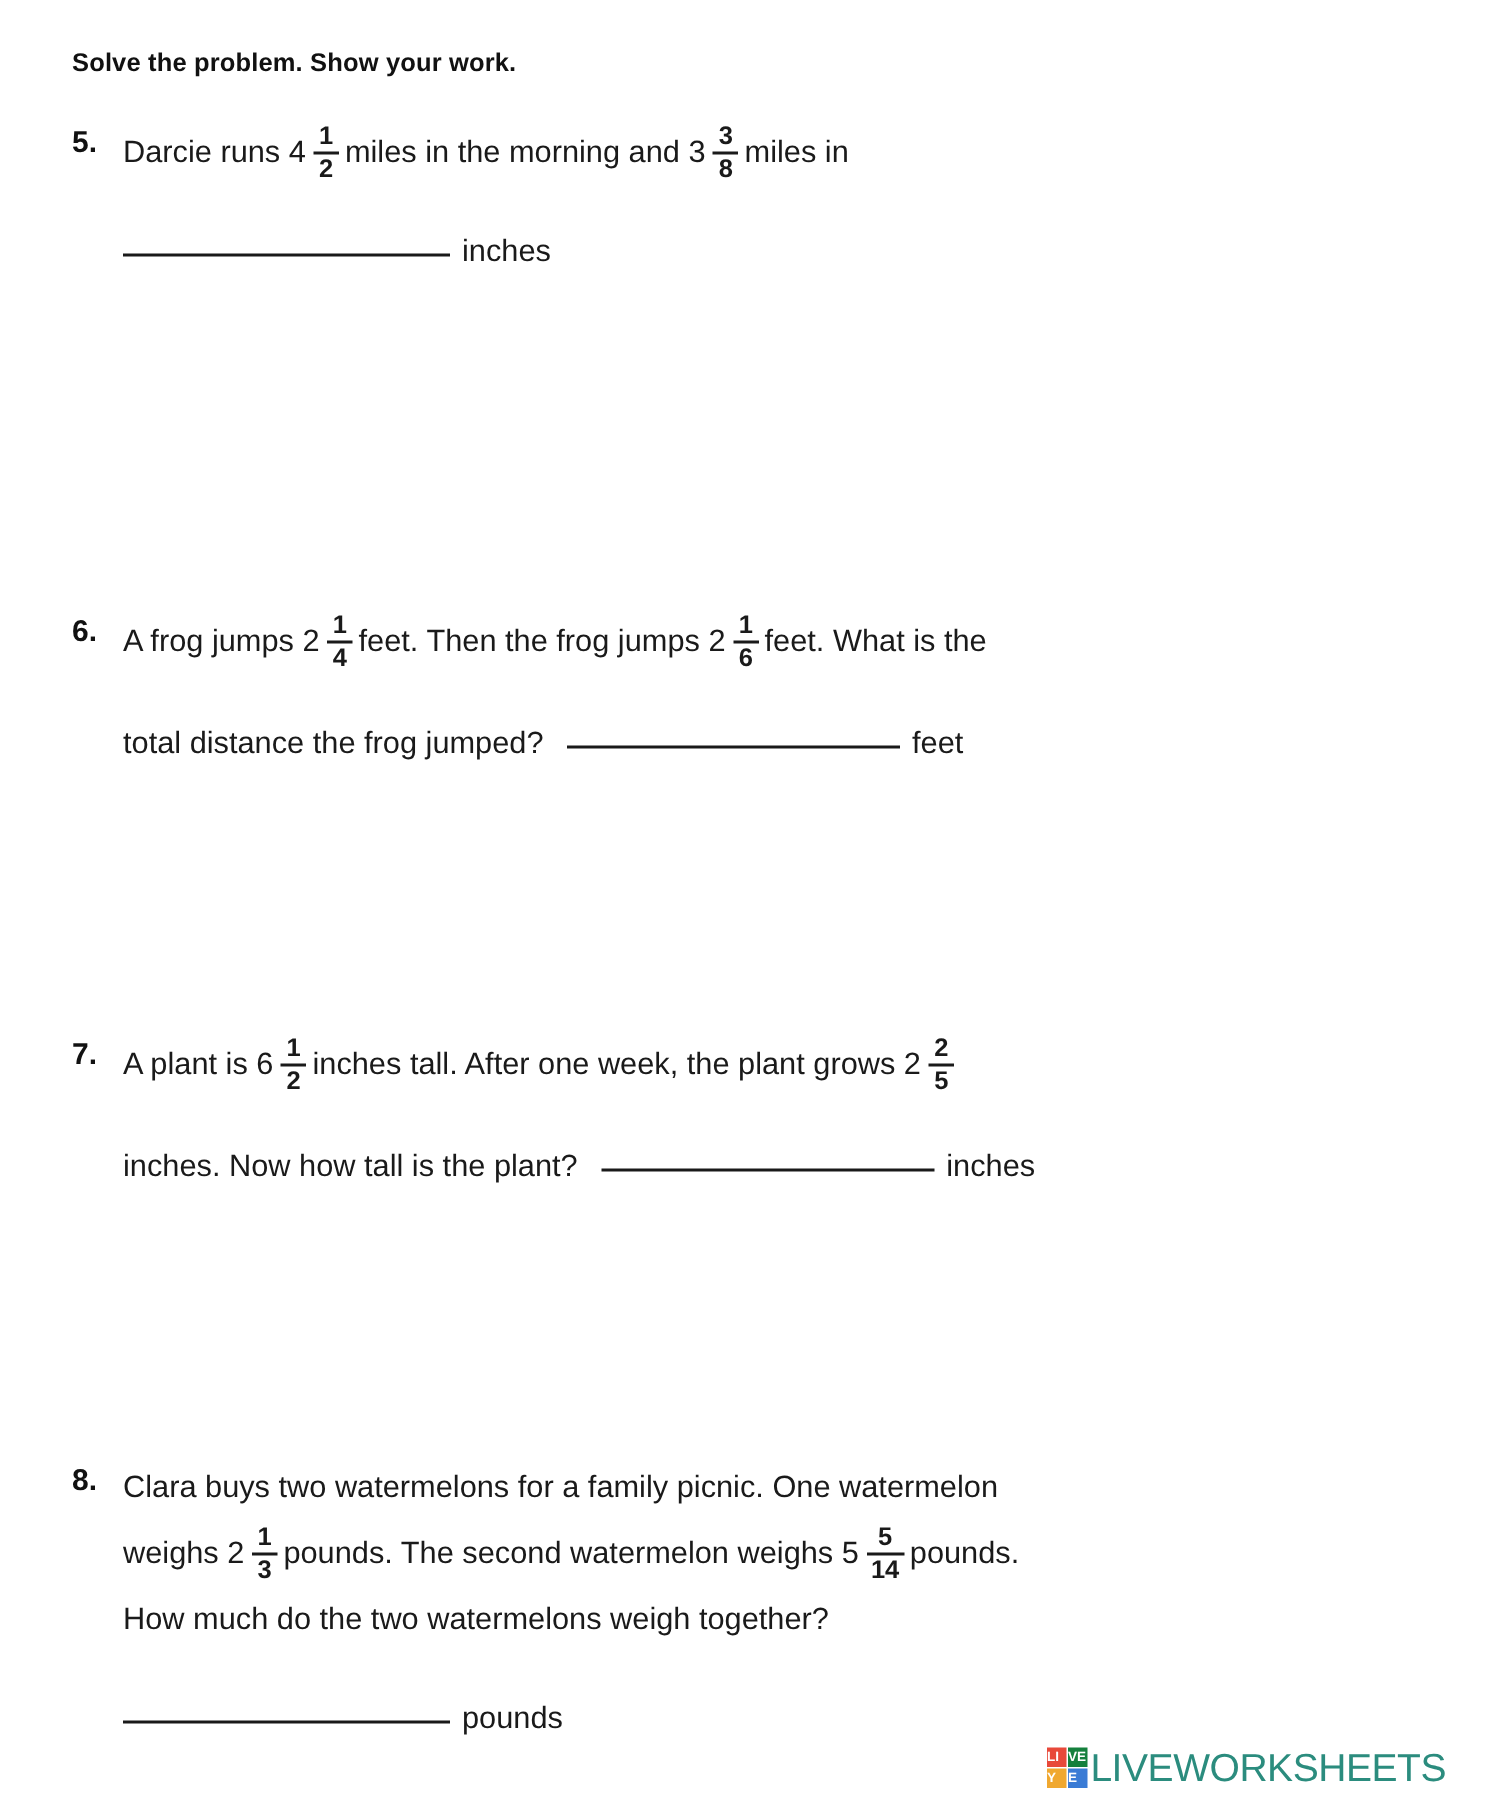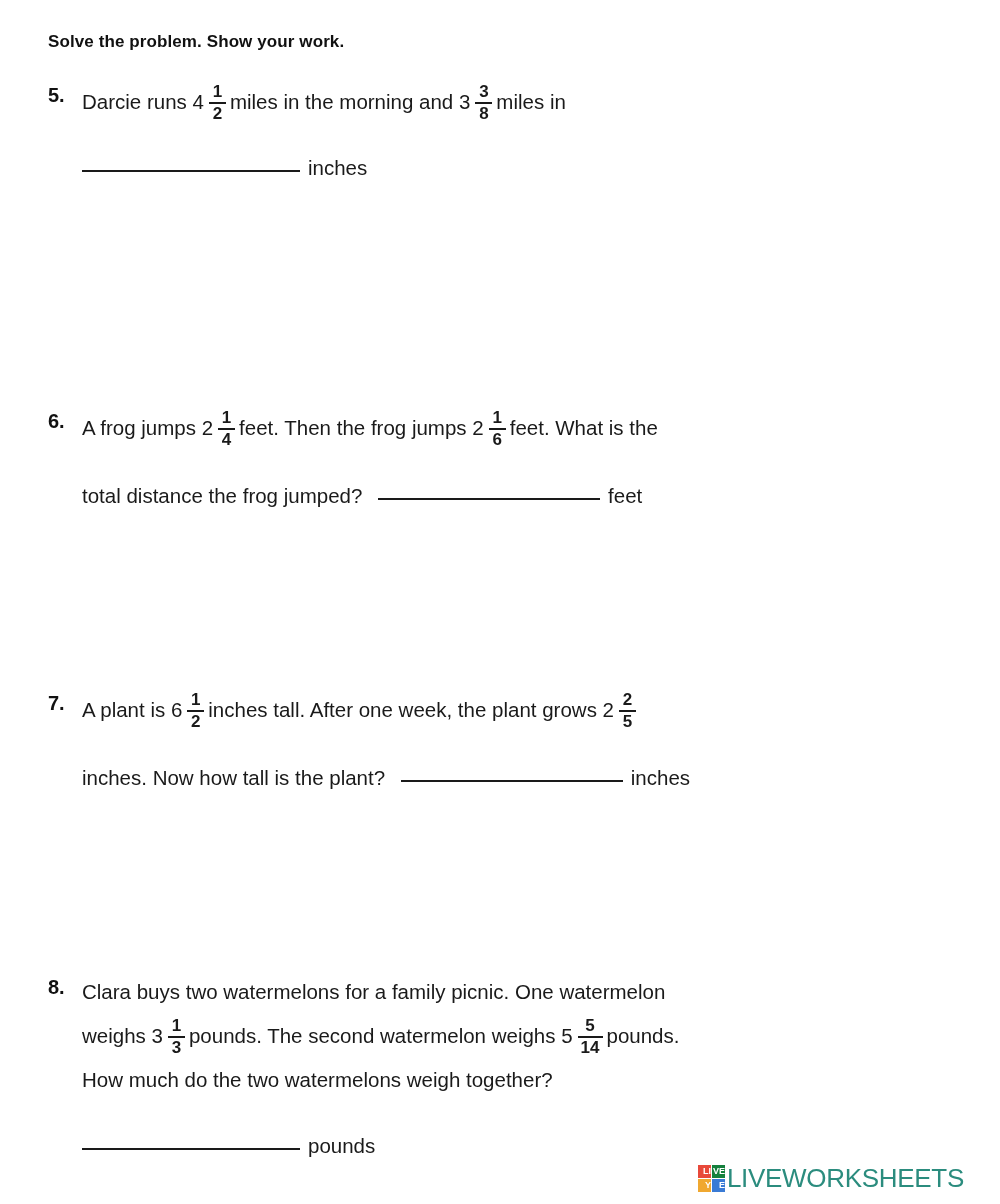--- a/index.html
+++ b/index.html
@@ -118,21 +118,21 @@
     margin-right: 2px;
   }
   .lw-mark span {
     display: block;
     width: 13px;
     height: 13px;
     font-size: 9px;
     font-weight: bold;
     color: #ffffff;
     line-height: 13px;
-    text-align: right;
+    text-align: left;
     font-family: "Liberation Sans", sans-serif;
   }
   .lw-mark .c1 { background: #e8493a; }
   .lw-mark .c2 { background: #15803d; }
   .lw-mark .c3 { background: #f0a830; }
   .lw-mark .c4 { background: #3a7bd5; }
   .lw-word {
     font-size: 26px;
     font-weight: normal;
     letter-spacing: -0.3px;
@@ -207,21 +207,21 @@
         <span class="blank w-mid" style="margin-left:10px;"></span><span class="unit">inches</span>
       </span>
     </div>
   </div>
 
   <div class="problem" style="top: 970px;">
     <div class="num">8.</div>
     <div class="body" style="line-height:44px;">
       <span class="line">Clara buys two watermelons for a family picnic. One watermelon</span>
       <span class="line">
-        <span>weighs 3</span><span class="frac">
+        <span>weighs 2</span><span class="frac">
             <span class="top">1</span>
             <span class="bar"></span>
             <span class="bot">3</span>
           </span><span>pounds. The second watermelon weighs 5</span><span class="frac">
             <span class="top">5</span>
             <span class="bar"></span>
             <span class="bot">14</span>
           </span><span>pounds.</span>
       </span>
       <span class="line">How much do the two watermelons weigh together?</span>

